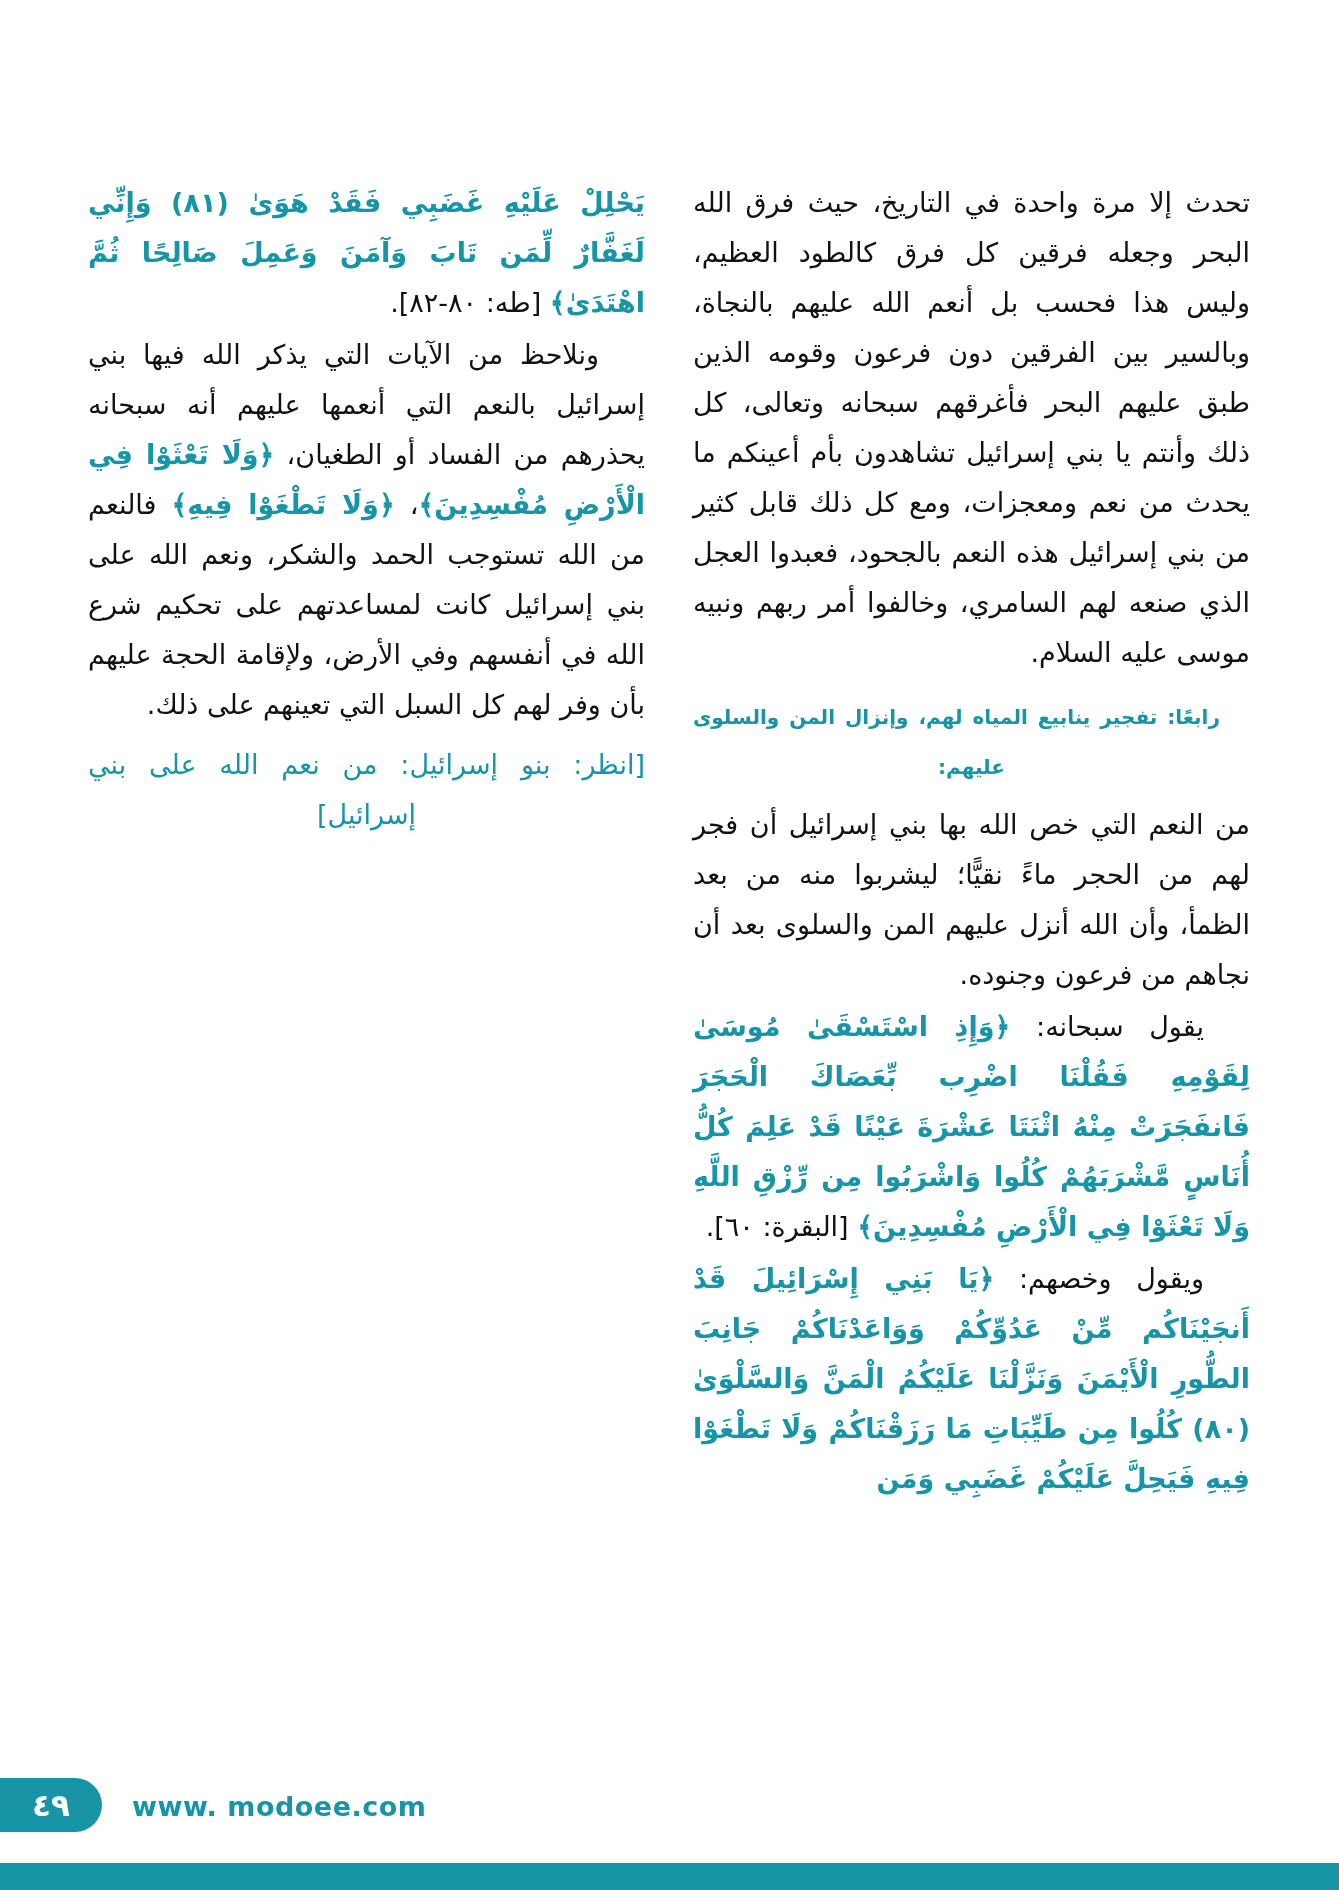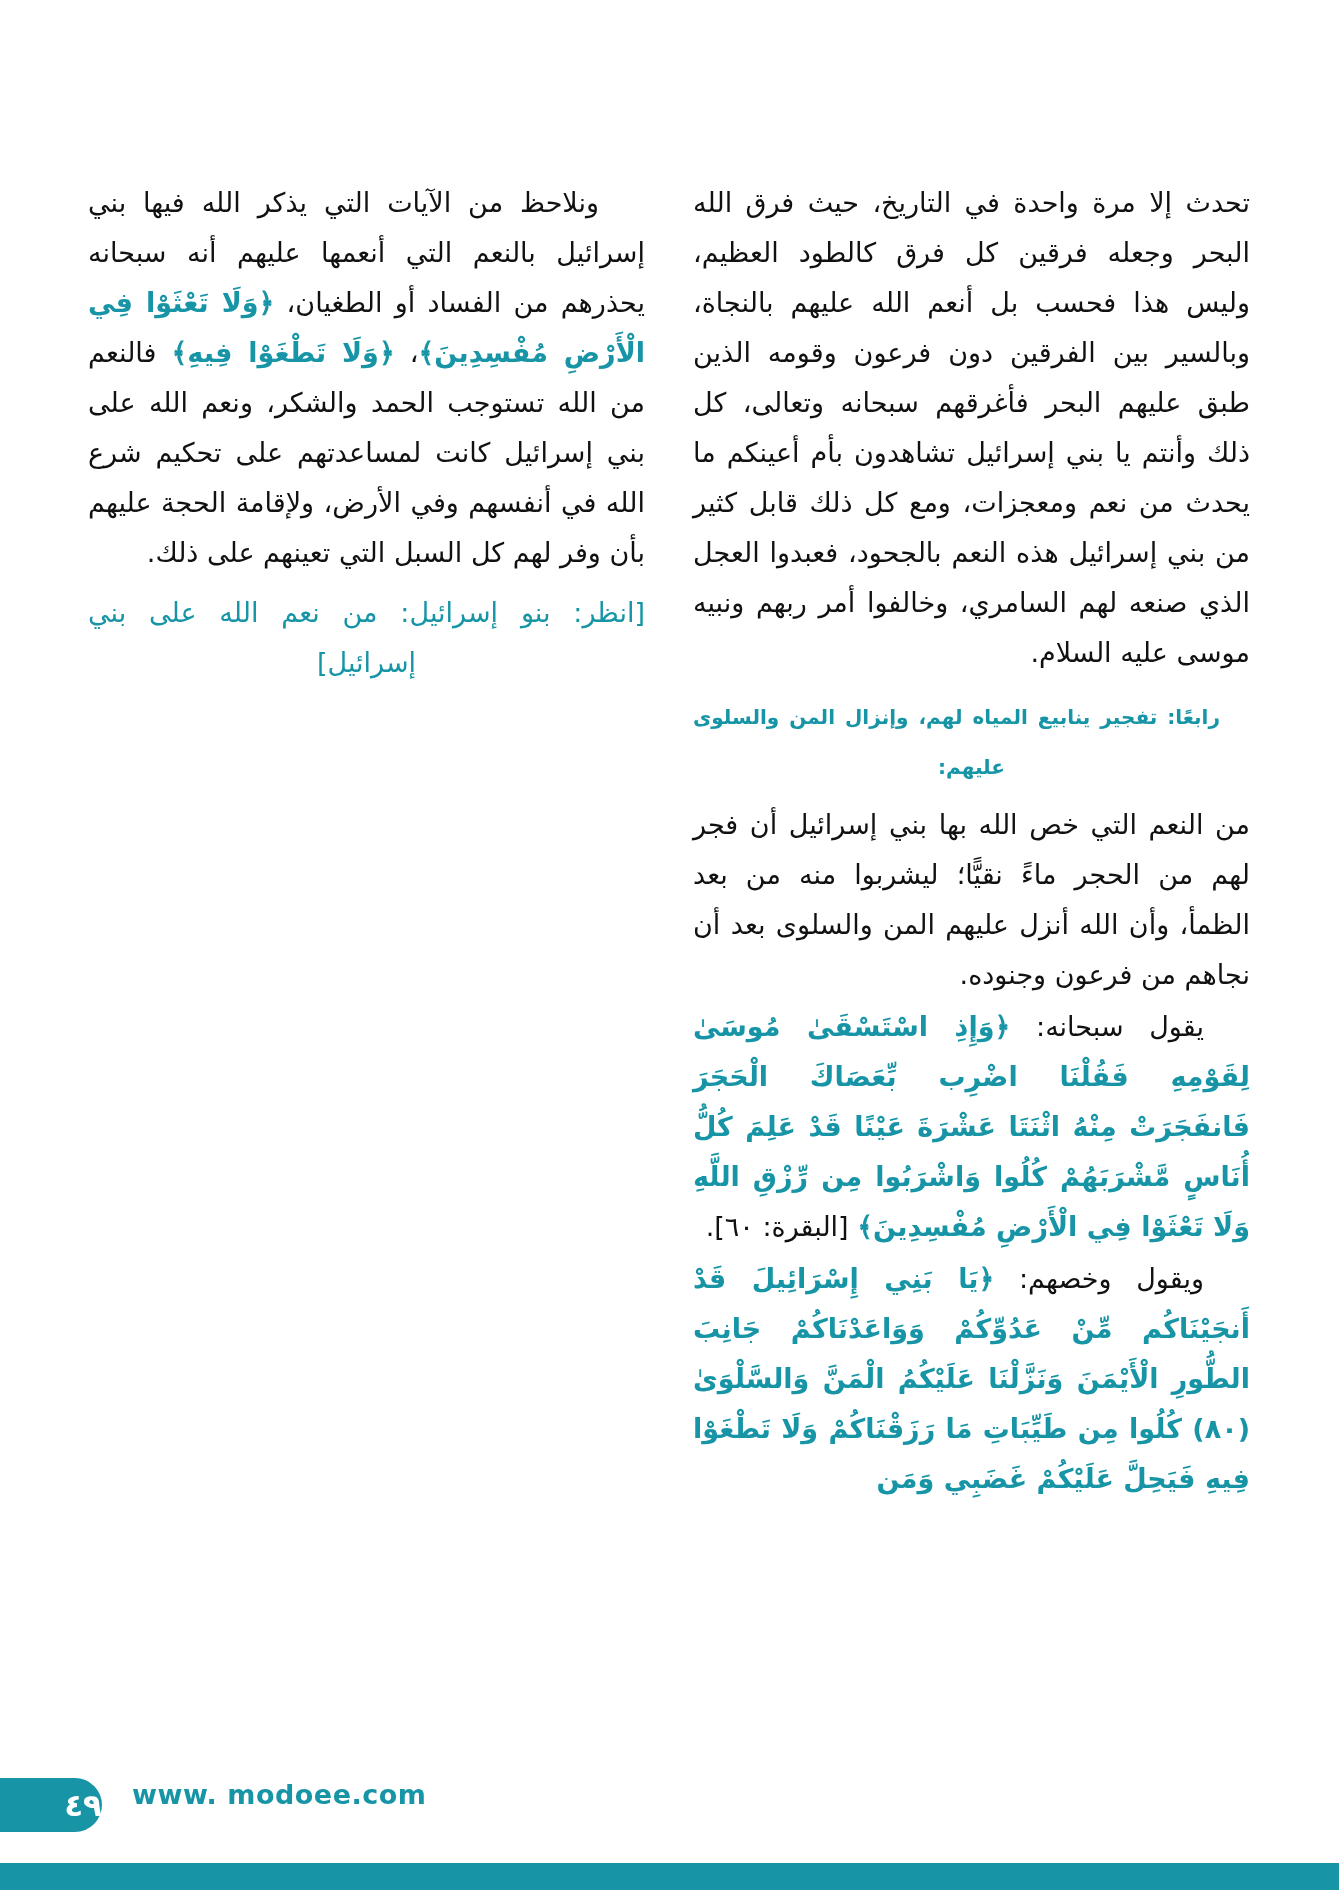--- a/index.html
+++ b/index.html
@@ -70,28 +70,28 @@
   }
   .seg-body{color:#111;}
 
   
   .page-number-tab{
     position:absolute;
     left:0;bottom:58px;
     width:102px;height:54px;
     background:var(--accent);
     border-radius:0 27px 27px 0;
-    display:flex;align-items:center;
+    display:flex;align-items:center;justify-content:center;
     color:#fff;
     font-size:31px;
     font-weight:bold;
   }
   .website{
     position:absolute;
-    left:132px;bottom:80px;
+    left:132px;bottom:68px;
     color:var(--accent);
     font-size:27px;
     font-weight:bold;
     direction:ltr;
     letter-spacing:.5px;
   }
   .bottom-bar{
     position:absolute;
     left:0;right:0;bottom:0;
     height:27px;
@@ -106,20 +106,21 @@
 
   <main class="content">
     <section class="column" id="col-right">
         <div class="para body"><span class="seg-body">تحدث إلا مرة واحدة في التاريخ، حيث فرق الله البحر وجعله فرقين كل فرق كالطود العظيم، وليس هذا فحسب بل أنعم الله عليهم بالنجاة، وبالسير بين الفرقين دون فرعون وقومه الذين طبق عليهم البحر فأغرقهم سبحانه وتعالى، كل ذلك وأنتم يا بني إسرائيل تشاهدون بأم أعينكم ما يحدث من نعم ومعجزات، ومع كل ذلك قابل كثير من بني إسرائيل هذه النعم بالجحود، فعبدوا العجل الذي صنعه لهم السامري، وخالفوا أمر ربهم ونبيه موسى عليه السلام.</span></div>
         <div class="para heading"><span class="seg-heading">رابعًا: تفجير ينابيع المياه لهم، وإنزال المن والسلوى عليهم:</span></div>
         <div class="para body"><span class="seg-body">من النعم التي خص الله بها بني إسرائيل أن فجر لهم من الحجر ماءً نقيًّا؛ ليشربوا منه من بعد الظمأ، وأن الله أنزل عليهم المن والسلوى بعد أن نجاهم من فرعون وجنوده.</span></div>
         <div class="para body indent"><span class="seg-body">يقول سبحانه: </span><span class="seg-quran">﴿وَإِذِ اسْتَسْقَىٰ مُوسَىٰ لِقَوْمِهِ فَقُلْنَا اضْرِب بِّعَصَاكَ الْحَجَرَ فَانفَجَرَتْ مِنْهُ اثْنَتَا عَشْرَةَ عَيْنًا قَدْ عَلِمَ كُلُّ أُنَاسٍ مَّشْرَبَهُمْ كُلُوا وَاشْرَبُوا مِن رِّزْقِ اللَّهِ وَلَا تَعْثَوْا فِي الْأَرْضِ مُفْسِدِينَ﴾</span><span class="seg-body"> [البقرة: ٦٠].</span></div>
         <div class="para body indent"><span class="seg-body">ويقول وخصهم: </span><span class="seg-quran">﴿يَا بَنِي إِسْرَائِيلَ قَدْ أَنجَيْنَاكُم مِّنْ عَدُوِّكُمْ وَوَاعَدْنَاكُمْ جَانِبَ الطُّورِ الْأَيْمَنَ وَنَزَّلْنَا عَلَيْكُمُ الْمَنَّ وَالسَّلْوَىٰ (٨٠) كُلُوا مِن طَيِّبَاتِ مَا رَزَقْنَاكُمْ وَلَا تَطْغَوْا فِيهِ فَيَحِلَّ عَلَيْكُمْ غَضَبِي وَمَن</span></div>
       </section>
     <section class="column" id="col-left">
+        <div class="para body"><span class="seg-quran">يَحْلِلْ عَلَيْهِ غَضَبِي فَقَدْ هَوَىٰ (٨١) وَإِنِّي لَغَفَّارٌ لِّمَن تَابَ وَآمَنَ وَعَمِلَ صَالِحًا ثُمَّ اهْتَدَىٰ﴾</span><span class="seg-body"> [طه: ٨٠-٨٢].</span></div>
         <div class="para body indent"><span class="seg-body">ونلاحظ من الآيات التي يذكر الله فيها بني إسرائيل بالنعم التي أنعمها عليهم أنه سبحانه يحذرهم من الفساد أو الطغيان، </span><span class="seg-quran">﴿وَلَا تَعْثَوْا فِي الْأَرْضِ مُفْسِدِينَ﴾</span><span class="seg-body">، </span><span class="seg-quran">﴿وَلَا تَطْغَوْا فِيهِ﴾</span><span class="seg-body"> فالنعم من الله تستوجب الحمد والشكر، ونعم الله على بني إسرائيل كانت لمساعدتهم على تحكيم شرع الله في أنفسهم وفي الأرض، ولإقامة الحجة عليهم بأن وفر لهم كل السبل التي تعينهم على ذلك.</span></div>
         <div class="para reference"><span class="seg-ref">[انظر: بنو إسرائيل: من نعم الله على بني إسرائيل]</span></div>
       </section>
   </main>
 
   <div class="page-number-tab">
     <span>٤٩</span>
   </div>
 
   <div class="website">www. modoee.com</div>

